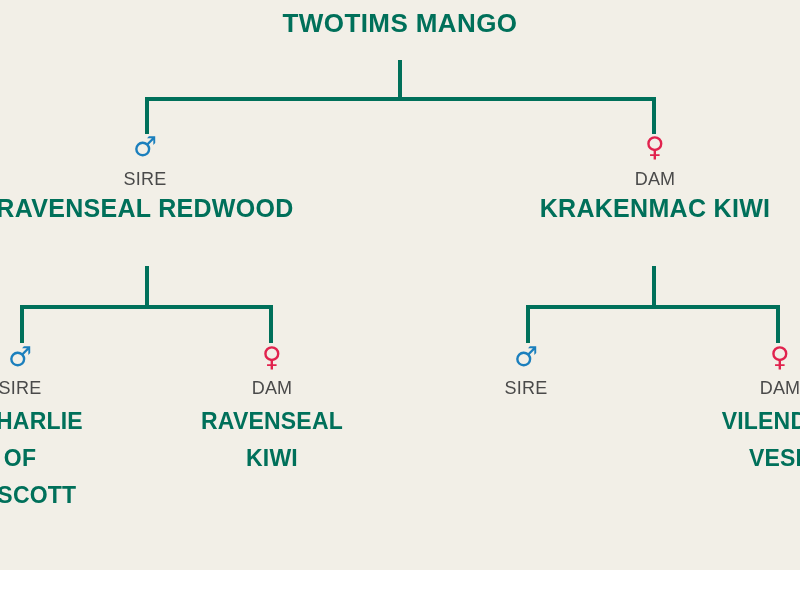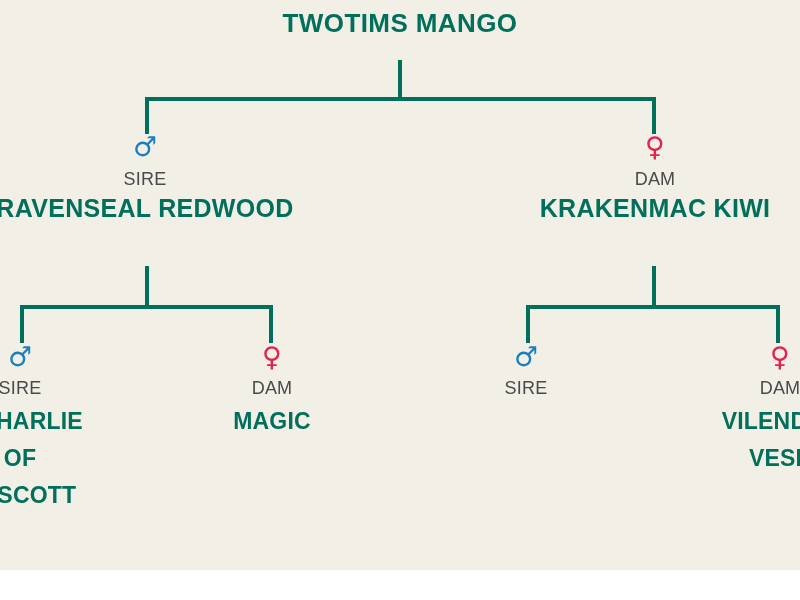--- a/index.html
+++ b/index.html
@@ -137,21 +137,22 @@
         <span class="nm-line">S CHARLIE</span>
         <span class="nm-line">OF</span>
         <span class="nm-line">UNSCOTT</span>
       </span>
   </div>
 
   <div class="node gen2" id="node-g2-b">
     <span class="node-symbol sym-female" style="color: rgb(225, 35, 78);">♀</span>
     <span class="node-role" style="color: rgb(74, 74, 74);">DAM</span>
     <span class="node-name" style="color: rgb(0, 112, 90);">
-        <span class="nm-line">MAGIC</span>
+        <span class="nm-line">RAVENSEAL</span>
+        <span class="nm-line">KIWI</span>
       </span>
   </div>
 
   <div class="node gen2" id="node-g2-c">
     <span class="node-symbol sym-male" style="color: rgb(27, 127, 189);">♂</span>
     <span class="node-role" style="color: rgb(74, 74, 74);">SIRE</span>
   </div>
 
   <div class="node gen2" id="node-g2-d">
     <span class="node-symbol sym-female" style="color: rgb(225, 35, 78);">♀</span>

